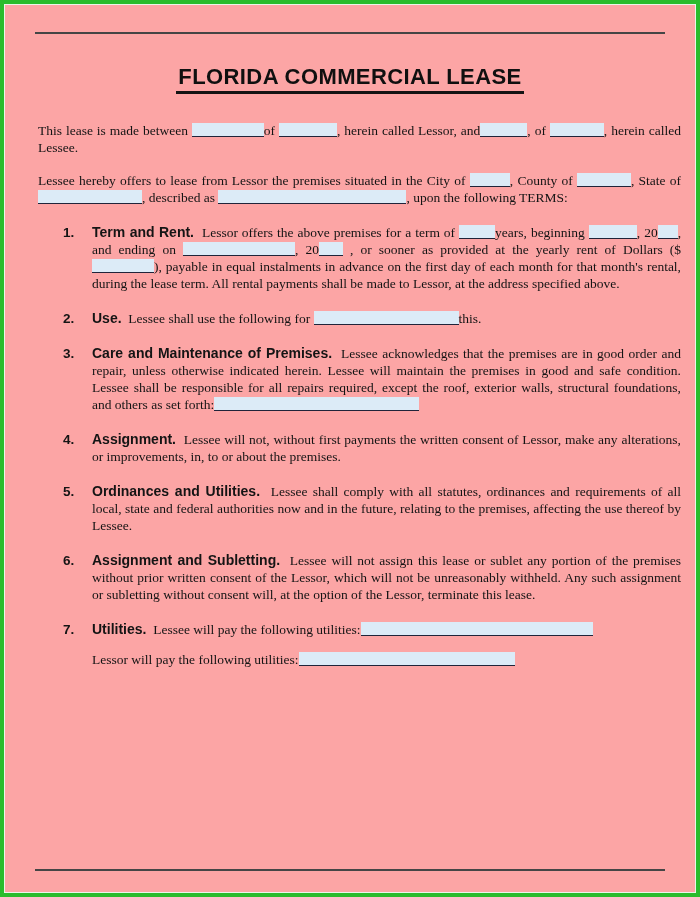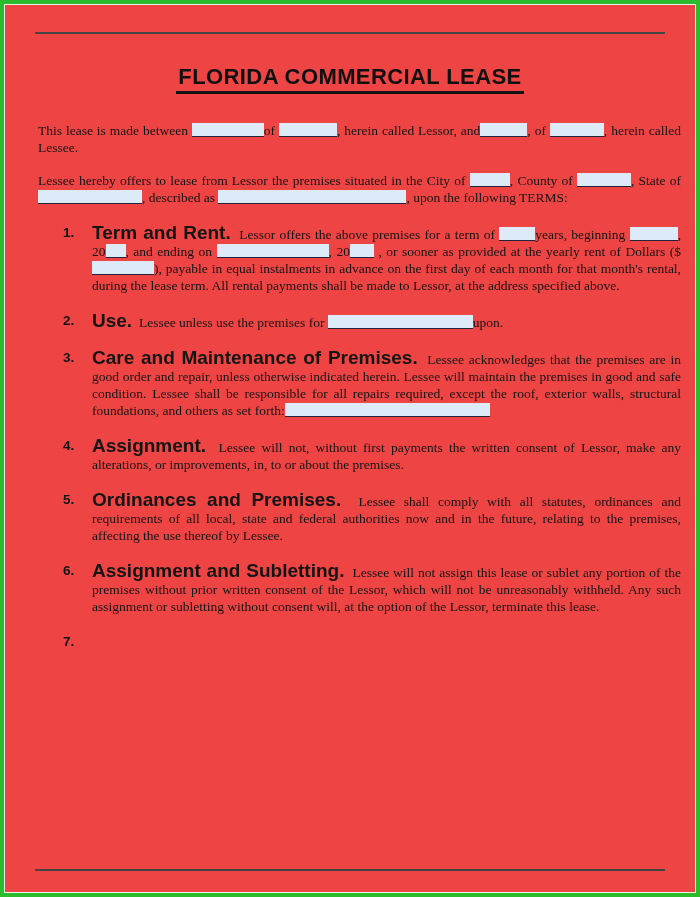--- a/index.html
+++ b/index.html
@@ -4,21 +4,21 @@
 <style>
   * { margin:0; padding:0; box-sizing:border-box; }
   html,body { background:#ffffff; }
   body { width:700px; height:897px; font-family:"Liberation Serif", serif; color:#141414; }
 
   .frame {
     position:relative;
     width:700px; height:897px;
     border:4px solid #2abc2d;
     box-shadow: inset 0 0 0 1px #e9f7e9;
-    background:#ef4444;
+    background:#fca5a5;
     overflow:hidden;
   }
 
   .rule {
     border-top:2px solid #454545;
     margin-left:31px; margin-right:31px;
     height:0;
   }
   .rule-top { margin-top:28px; }
   .rule-bottom { position:absolute; left:31px; right:31px; bottom:22px; border-top:2px solid #454545; }
@@ -49,21 +49,21 @@
   .sections { margin-top:4px; }
   .sec { display:flex; margin-top:18px; padding-left:25px; }
   .sec-num {
     flex:none; width:29px;
     font-family:"Liberation Sans", sans-serif;
     font-weight:bold; font-size:13.5px;
   }
   .sec-body { flex:1; }
   .sec-head {
     font-family:"Liberation Sans", sans-serif;
-    font-weight:bold; font-size:19px;
+    font-weight:bold; font-size:14px;
   }
   .sub-line { margin-top:13px; }
 
   .blank {
     display:inline-block;
     height:14px;
     background:#dcebf7;
     border-bottom:1px solid #20243a;
     vertical-align:-2px;
   }
@@ -87,46 +87,48 @@
 
     <div class="sections">
 
       <div class="sec">
         <span class="sec-num">1.</span>
         <div class="sec-body"><span class="sec-head">Term and Rent.</span>&nbsp; <span>Lessor offers the above premises for a term of</span> <span class="blank" style="width:36px"></span><span>years, beginning</span> <span class="blank" style="width:48px"></span><span>, 20</span><span class="blank" style="width:20px"></span><span>, and ending on</span> <span class="blank" style="width:112px"></span><span>, 20</span><span class="blank" style="width:24px"></span> <span>, or sooner as provided at the yearly rent of Dollars ($</span><span class="blank" style="width:62px"></span><span>), payable in equal instalments in advance on the first day of each month for that month's rental, during the lease term.  All rental payments shall be made to Lessor, at the address specified above.</span></div>
       </div>
 
       <div class="sec">
         <span class="sec-num">2.</span>
-        <div class="sec-body"><span class="sec-head">Use.</span>&nbsp; <span>Lessee unless use the premises for</span> <span class="blank" style="width:145px"></span><span>upon.</span></div>
+        <div class="sec-body"><span class="sec-head">Use.</span>&nbsp; <span>Lessee shall use the following for</span> <span class="blank" style="width:145px"></span><span>this.</span></div>
       </div>
 
       <div class="sec">
         <span class="sec-num">3.</span>
         <div class="sec-body"><span class="sec-head">Care and Maintenance of Premises.</span>&nbsp; <span>Lessee acknowledges that the premises are in good order and repair, unless otherwise indicated herein.  Lessee will  maintain the premises in good and safe condition.  Lessee shall be responsible for all repairs required, except the roof, exterior walls, structural foundations, and others as set forth:</span><span class="blank" style="width:205px"></span></div>
       </div>
 
       <div class="sec">
         <span class="sec-num">4.</span>
         <div class="sec-body"><span class="sec-head">Assignment.</span>&nbsp; <span>Lessee will not, without first payments the written consent of Lessor, make any alterations, or improvements, in, to or about the premises.</span></div>
       </div>
 
       <div class="sec">
         <span class="sec-num">5.</span>
-        <div class="sec-body"><span class="sec-head">Ordinances and Premises.</span>&nbsp; <span>Lessee shall comply with all statutes, ordinances and requirements of all local, state and federal authorities now and in the future, relating to the premises, affecting the use thereof by Lessee.</span></div>
+        <div class="sec-body"><span class="sec-head">Ordinances and Utilities.</span>&nbsp; <span>Lessee shall comply with all statutes, ordinances and requirements of all local, state and federal authorities now and in the future, relating to the premises, affecting the use thereof by Lessee.</span></div>
       </div>
 
       <div class="sec">
         <span class="sec-num">6.</span>
         <div class="sec-body"><span class="sec-head">Assignment and Subletting.</span>&nbsp; <span>Lessee will not assign this lease or sublet any portion of the premises without prior written consent of the Lessor, which will not be unreasonably withheld. Any such assignment or subletting without consent will, at the option of the Lessor, terminate this lease.</span></div>
       </div>
 
       <div class="sec">
         <span class="sec-num">7.</span>
         <div class="sec-body">
+          <div><span class="sec-head">Utilities.</span>&nbsp; <span>Lessee will pay the following utilities:</span><span class="blank" style="width:232px"></span></div>
+          <div class="sub-line"><span>Lessor will pay the following utilities:</span><span class="blank" style="width:216px"></span></div>
         </div>
       </div>
 
     </div>
   </div>
 
   <div class="rule-bottom"></div>
 
 </div>
 

